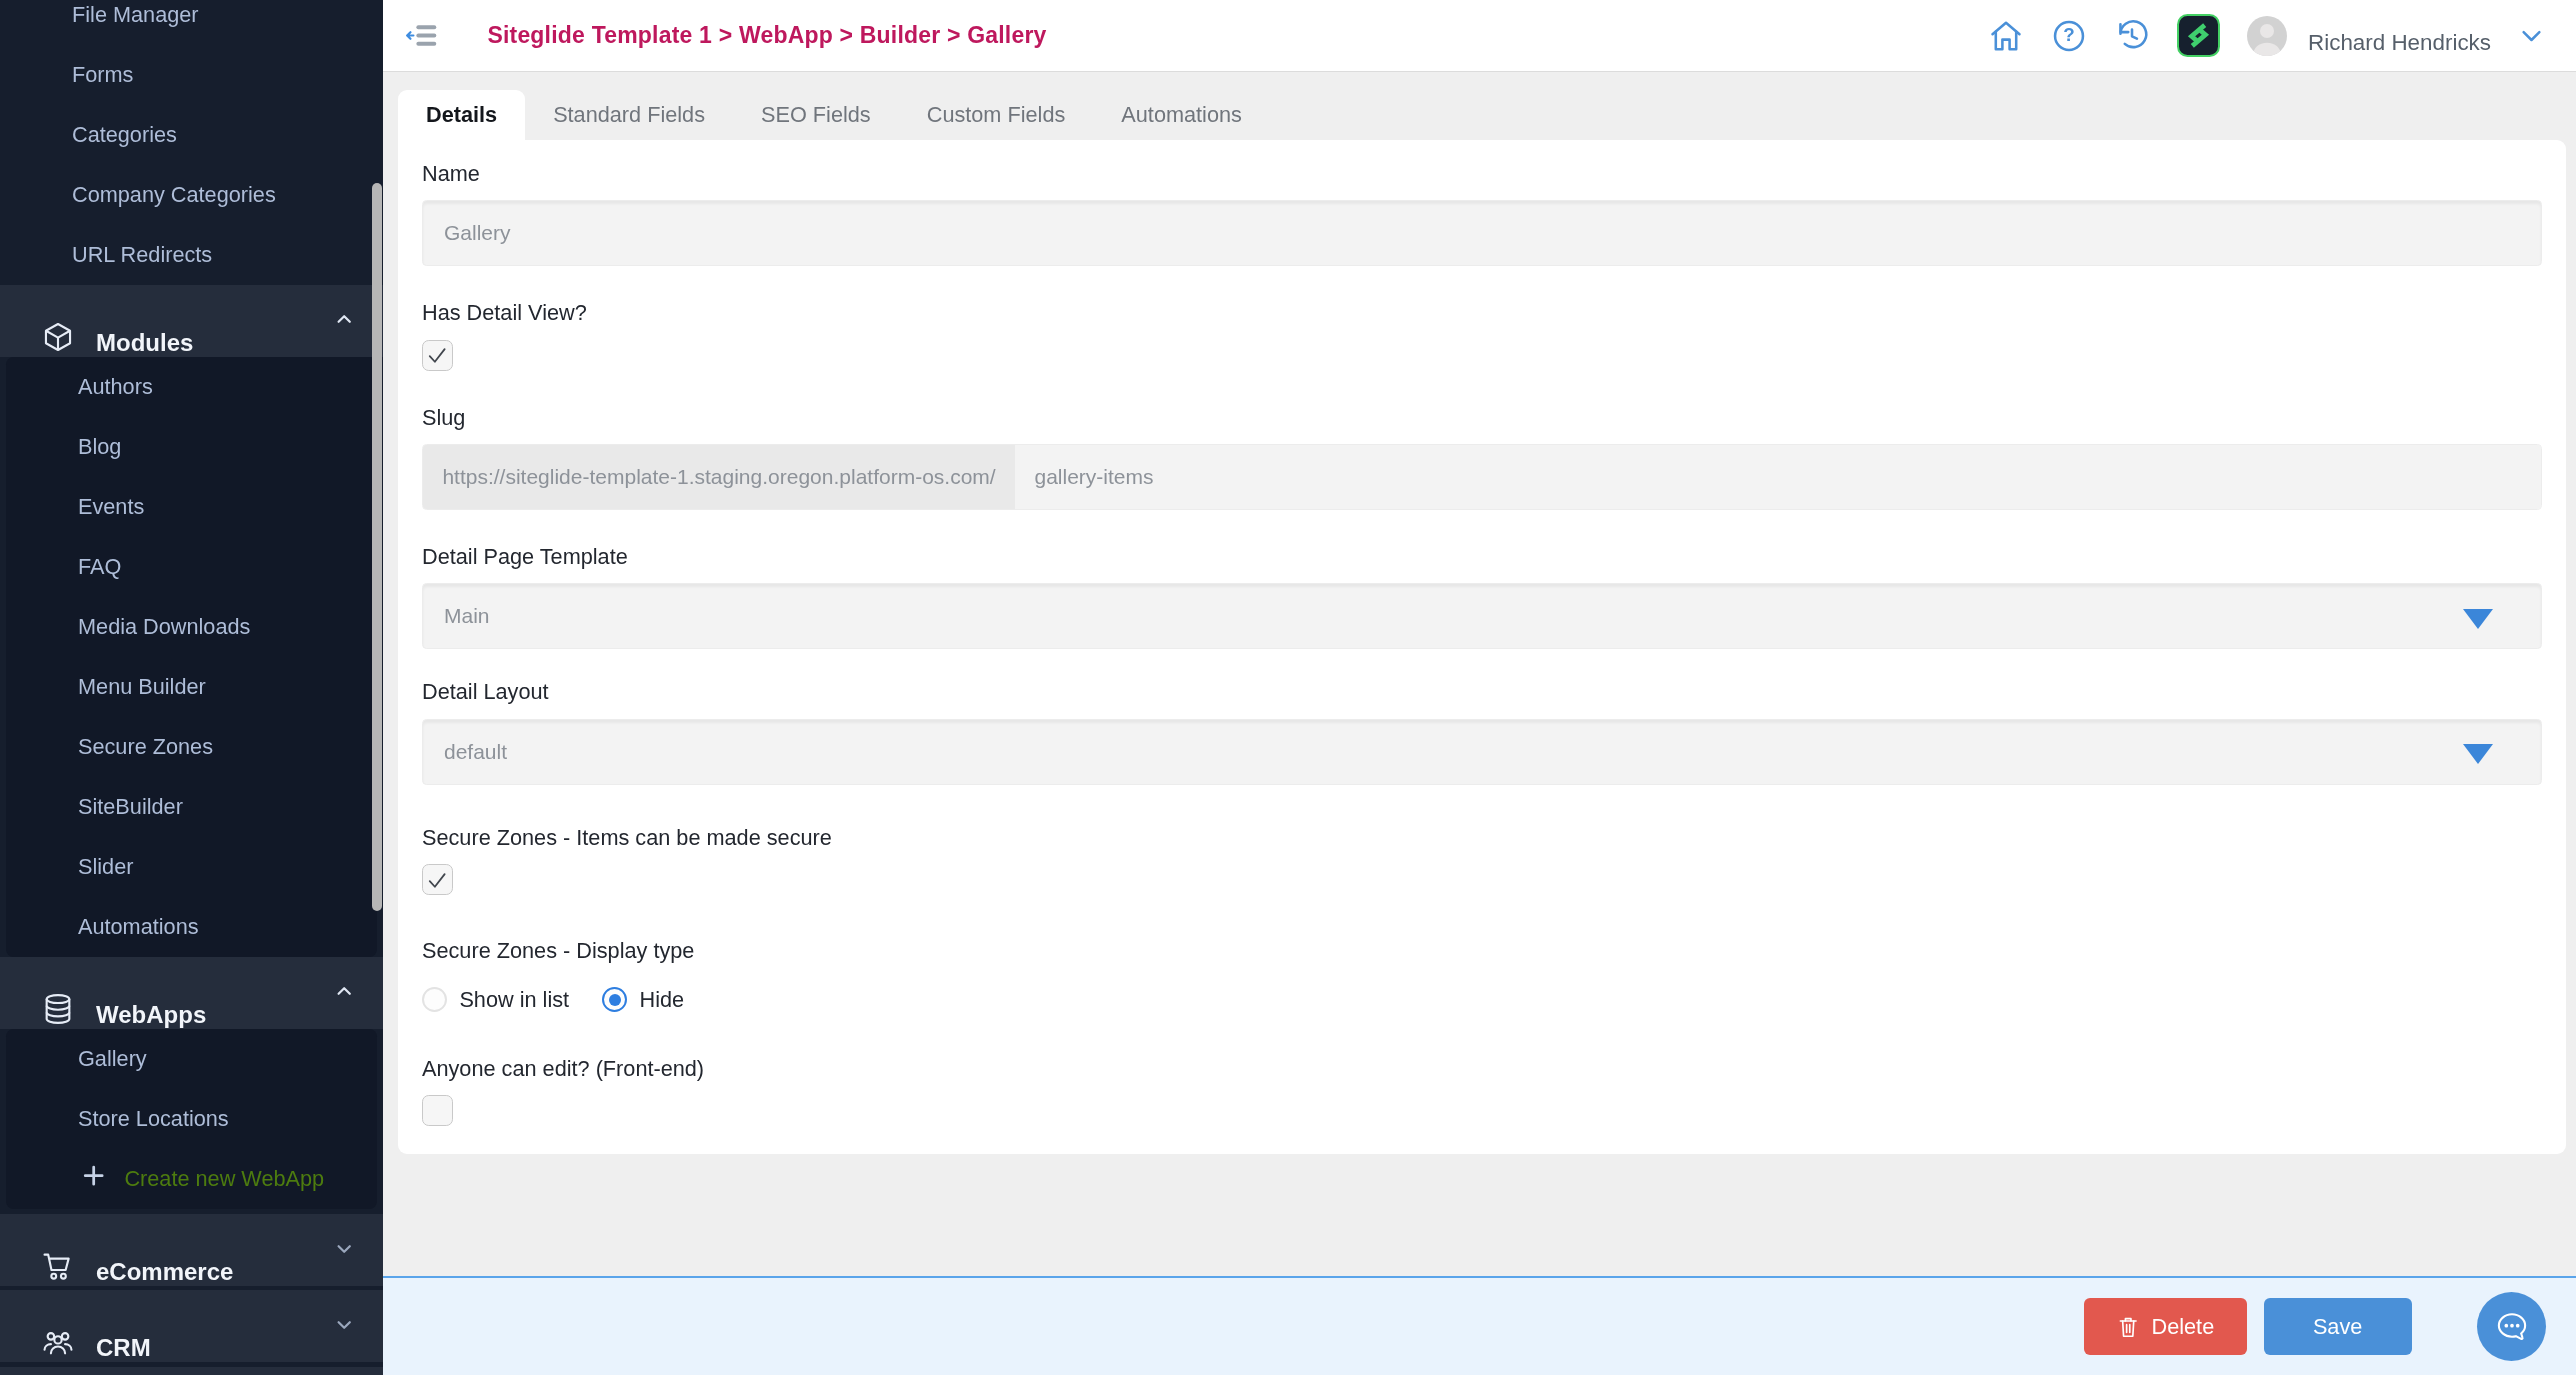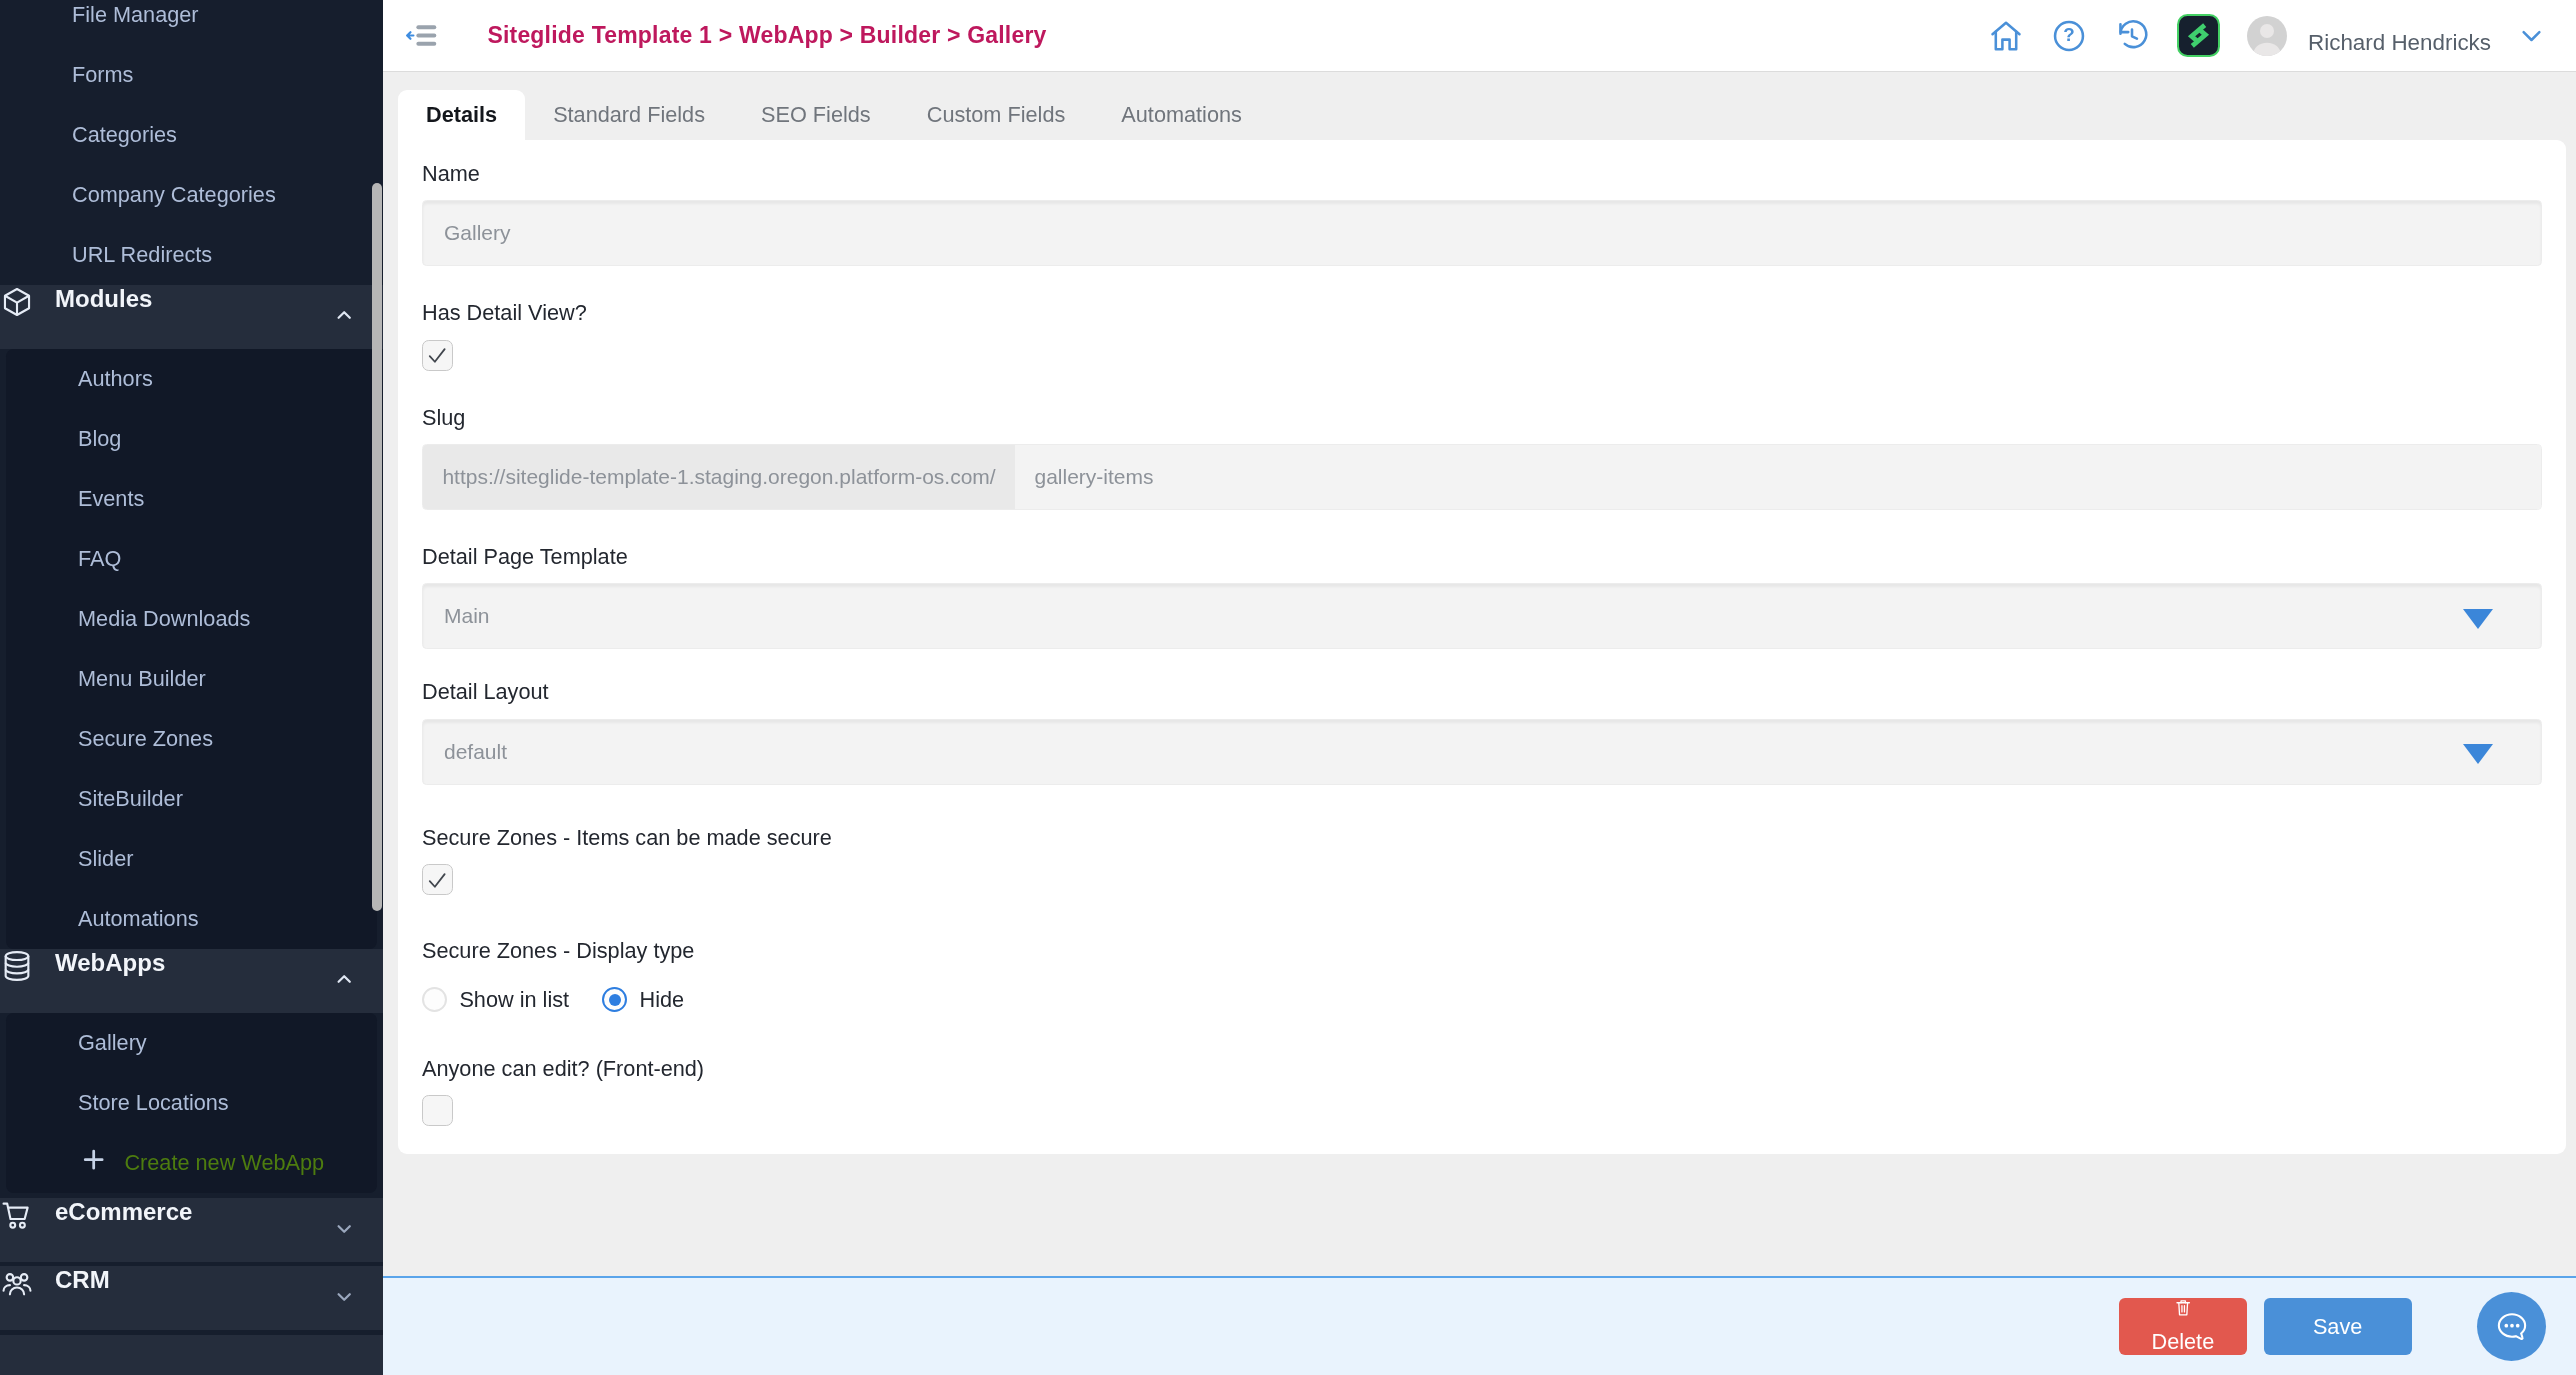--- a/index.html
+++ b/index.html
@@ -4,21 +4,21 @@
 <style>
   * { margin:0; padding:0; box-sizing:border-box; }
   html,body { width:2576px; height:1375px; }
   body { font-family:"Liberation Sans", sans-serif; background:#efefef; overflow:hidden; }
   .screen { position:relative; width:2576px; height:1375px; background:#efefef; overflow:hidden; }
 
   
   .sidebar { position:absolute; left:0; top:0; width:383px; height:1375px; background:#161e2d; overflow:hidden; z-index:5; }
   .side-nav { margin-top:-15px; }
   .side-item { height:60px; display:flex; align-items:center; padding-left:72px; color:#aebdd8; font-size:21.7px; cursor:pointer; white-space:nowrap; }
-  .side-section-header { height:64px; background:#252d3c; display:flex; align-items:flex-start; position:relative; cursor:pointer; margin-top:0; }
+  .side-section-header { height:72px; background:#252d3c; display:flex; align-items:flex-end; padding-left:41px; position:relative; cursor:pointer; margin-top:0; }
   .side-section-header.gap { margin-top:4.5px; }
   .side-section-header .s-label { color:#f2f5fa; font-size:24px; font-weight:700; margin-left:21px; white-space:nowrap; }
   .side-section-header .chev { position:absolute; right:28px; top:50%; transform:translateY(-50%); }
   .side-panel { background:#111827; margin:0 6px; border-radius:7.5px; }
   .side-action { height:60px; display:flex; align-items:center; padding-left:75px; color:#4d7c0f; font-size:21.7px; cursor:pointer; gap:18px; white-space:nowrap; }
   .side-scroll-thumb { position:absolute; right:1.5px; top:183px; width:9.7px; height:728px; background:#b6b6b6; border-radius:5.2px; }
 
   
   .top-header { position:absolute; left:383px; top:0; right:0; height:72px; background:#ffffff; border-bottom:1.5px solid #dcdcdc; display:flex; align-items:center; z-index:4; }
   .collapse-btn { margin-left:22.4px; cursor:pointer; display:flex; align-items:center; }
@@ -54,21 +54,21 @@
   .radio-opt { display:flex; align-items:center; gap:12px; cursor:pointer; }
   .radio-circle { width:25.4px; height:25.4px; border-radius:50%; border:2.2px solid #e3e3e3; background:#fdfdfd; display:flex; align-items:center; justify-content:center; }
   .radio-opt.selected .radio-circle { border-color:#2e7ee0; }
   .radio-dot { width:12px; height:12px; border-radius:50%; background:transparent; }
   .radio-opt.selected .radio-dot { background:#2e7ee0; }
   .radio-label { font-size:21.7px; color:#23272f; }
 
   
   .footer { position:absolute; left:383px; right:0; bottom:0; height:99px; background:#e9f3fd; border-top:2.2px solid #5aa4ea; display:flex; align-items:center; justify-content:flex-end; padding-right:30px; gap:16.4px; }
   .btn { height:57px; border:none; border-radius:6px; font-size:21.7px; color:#ffffff; font-family:"Liberation Sans", sans-serif; display:flex; align-items:center; justify-content:center; cursor:pointer; }
-  .btn-delete { background:#e2584e; padding:0 33px; gap:12px;flex-direction:column; }
+  .btn-delete { background:#e2584e; padding:0 33px; gap:12px; }
   .btn-save { background:#4a90d8; width:148px; }
   .chat-fab { width:69px; height:69px; border-radius:50%; background:#4a90d8; display:flex; align-items:center; justify-content:center; margin-left:49px; cursor:pointer; }
 </style>
 </head>
 <body>
 
 <div class="screen">
 
   <aside class="sidebar">
     <nav class="side-nav" id="sidebar-nav">

